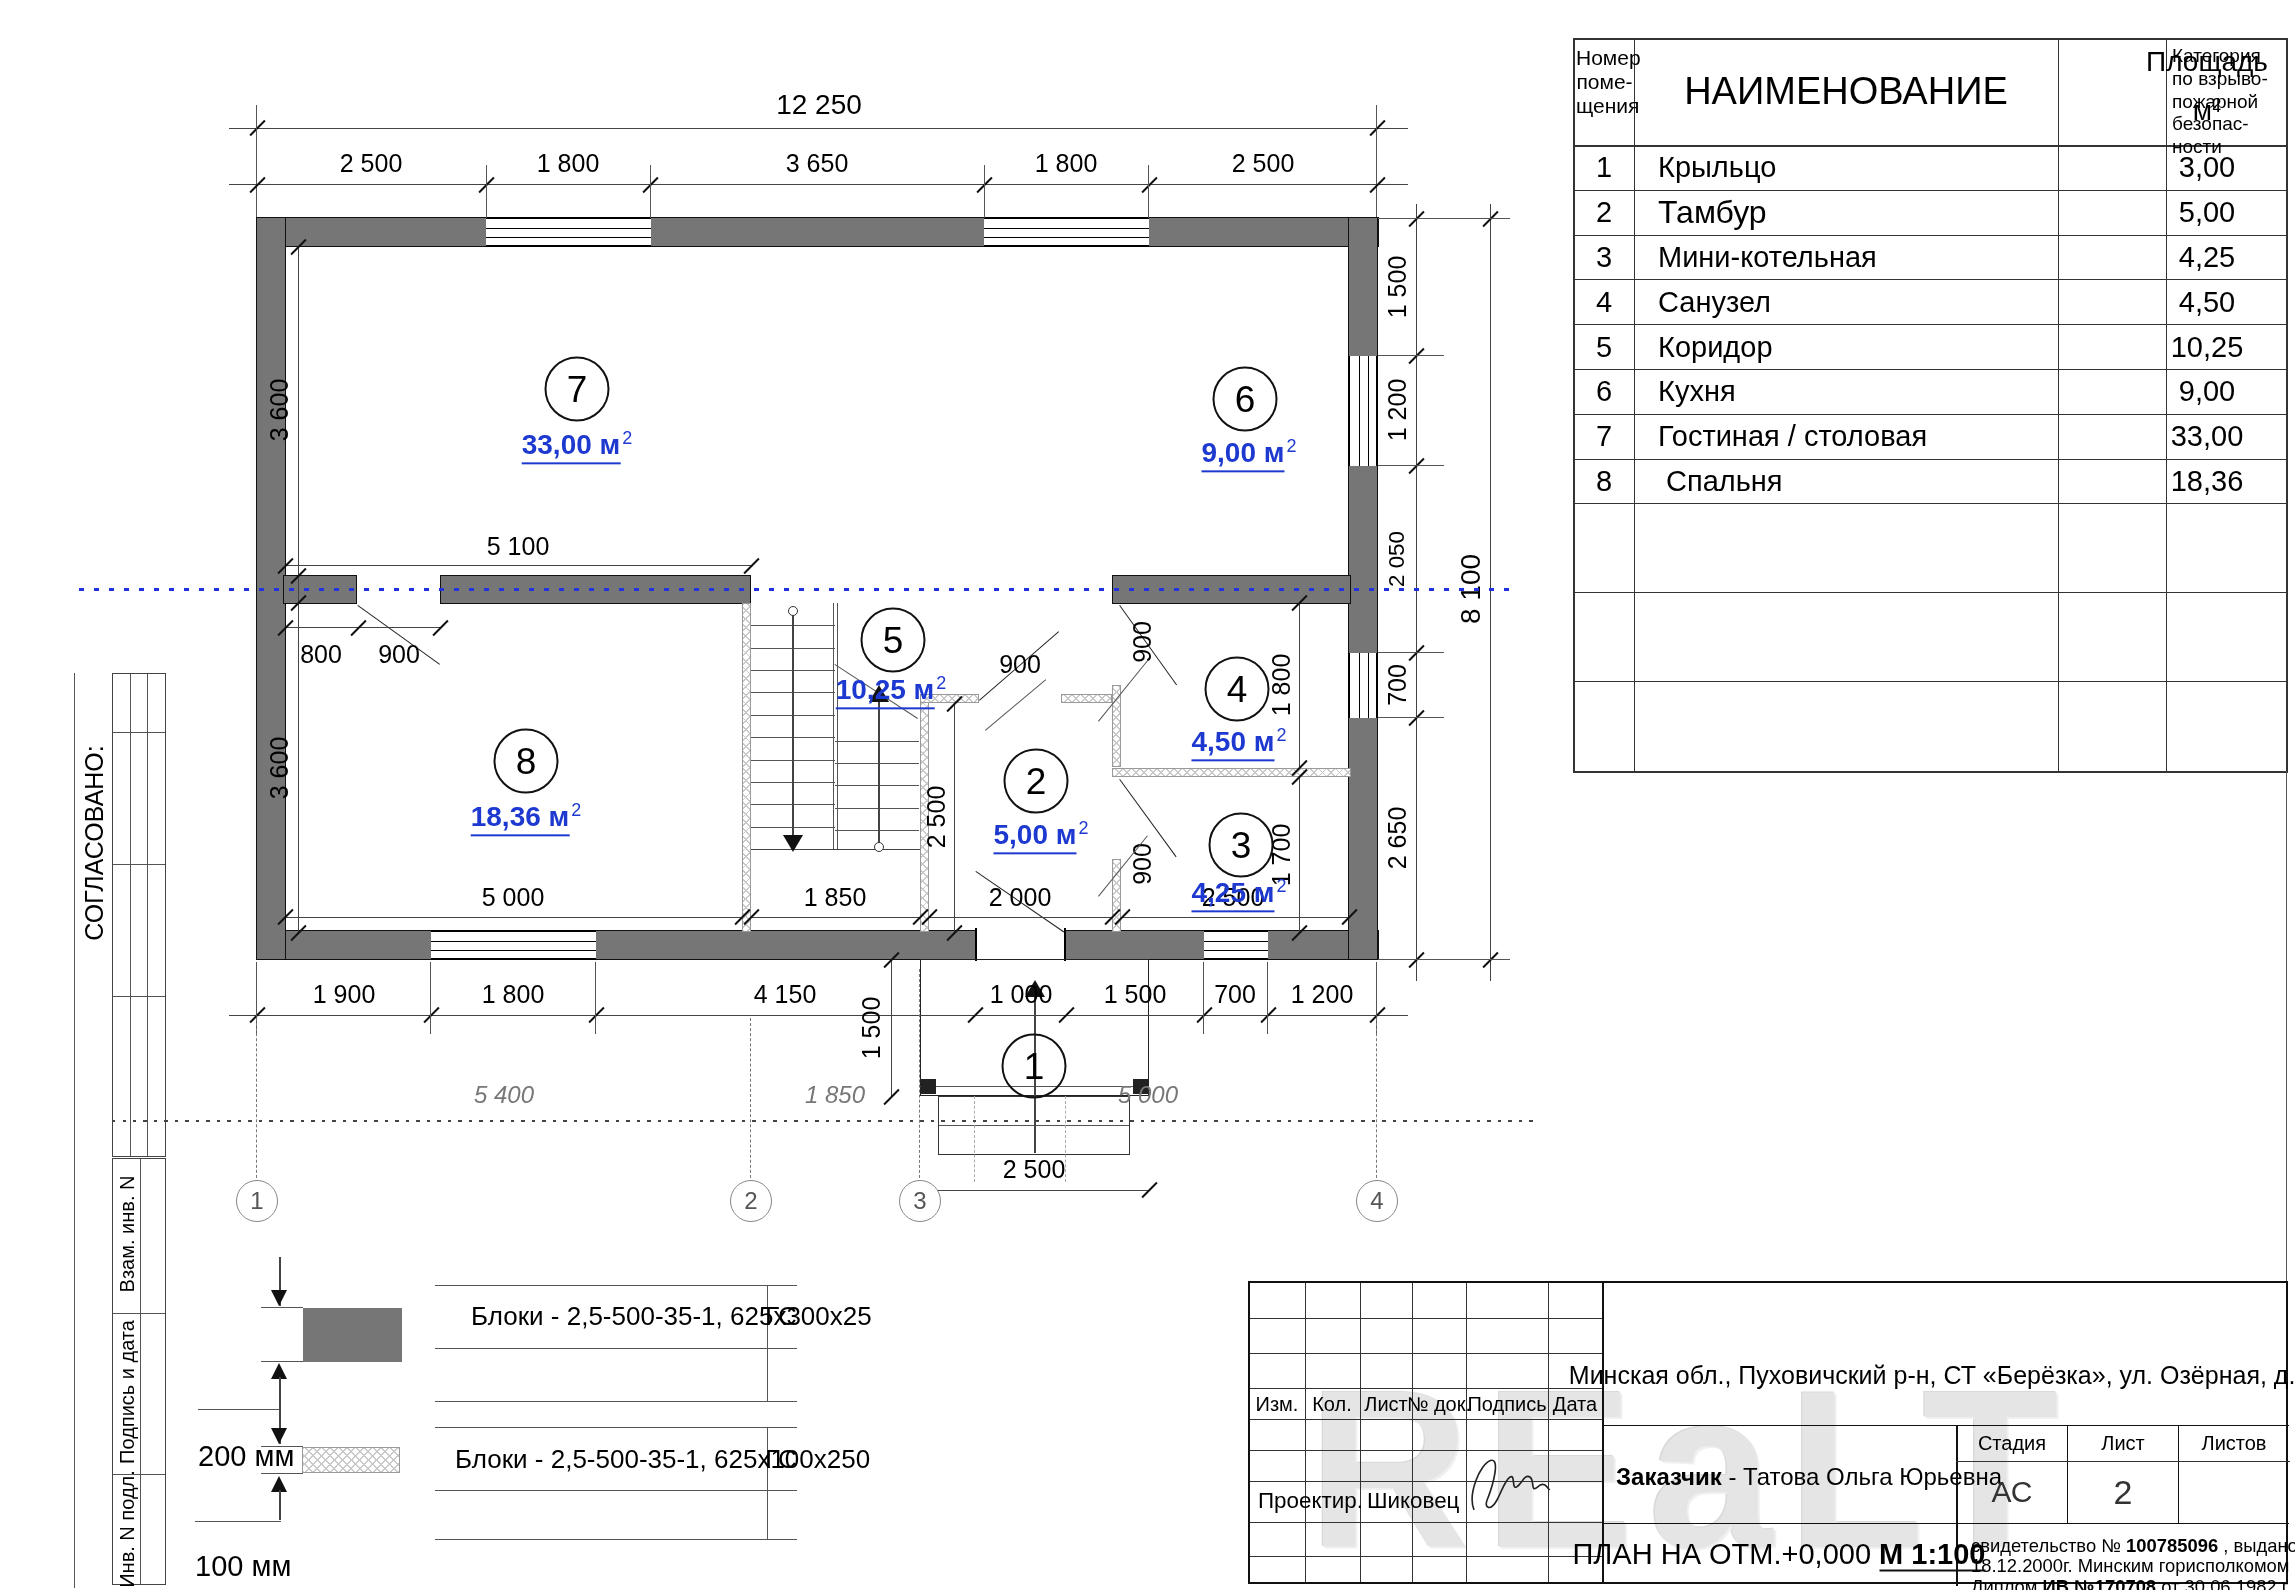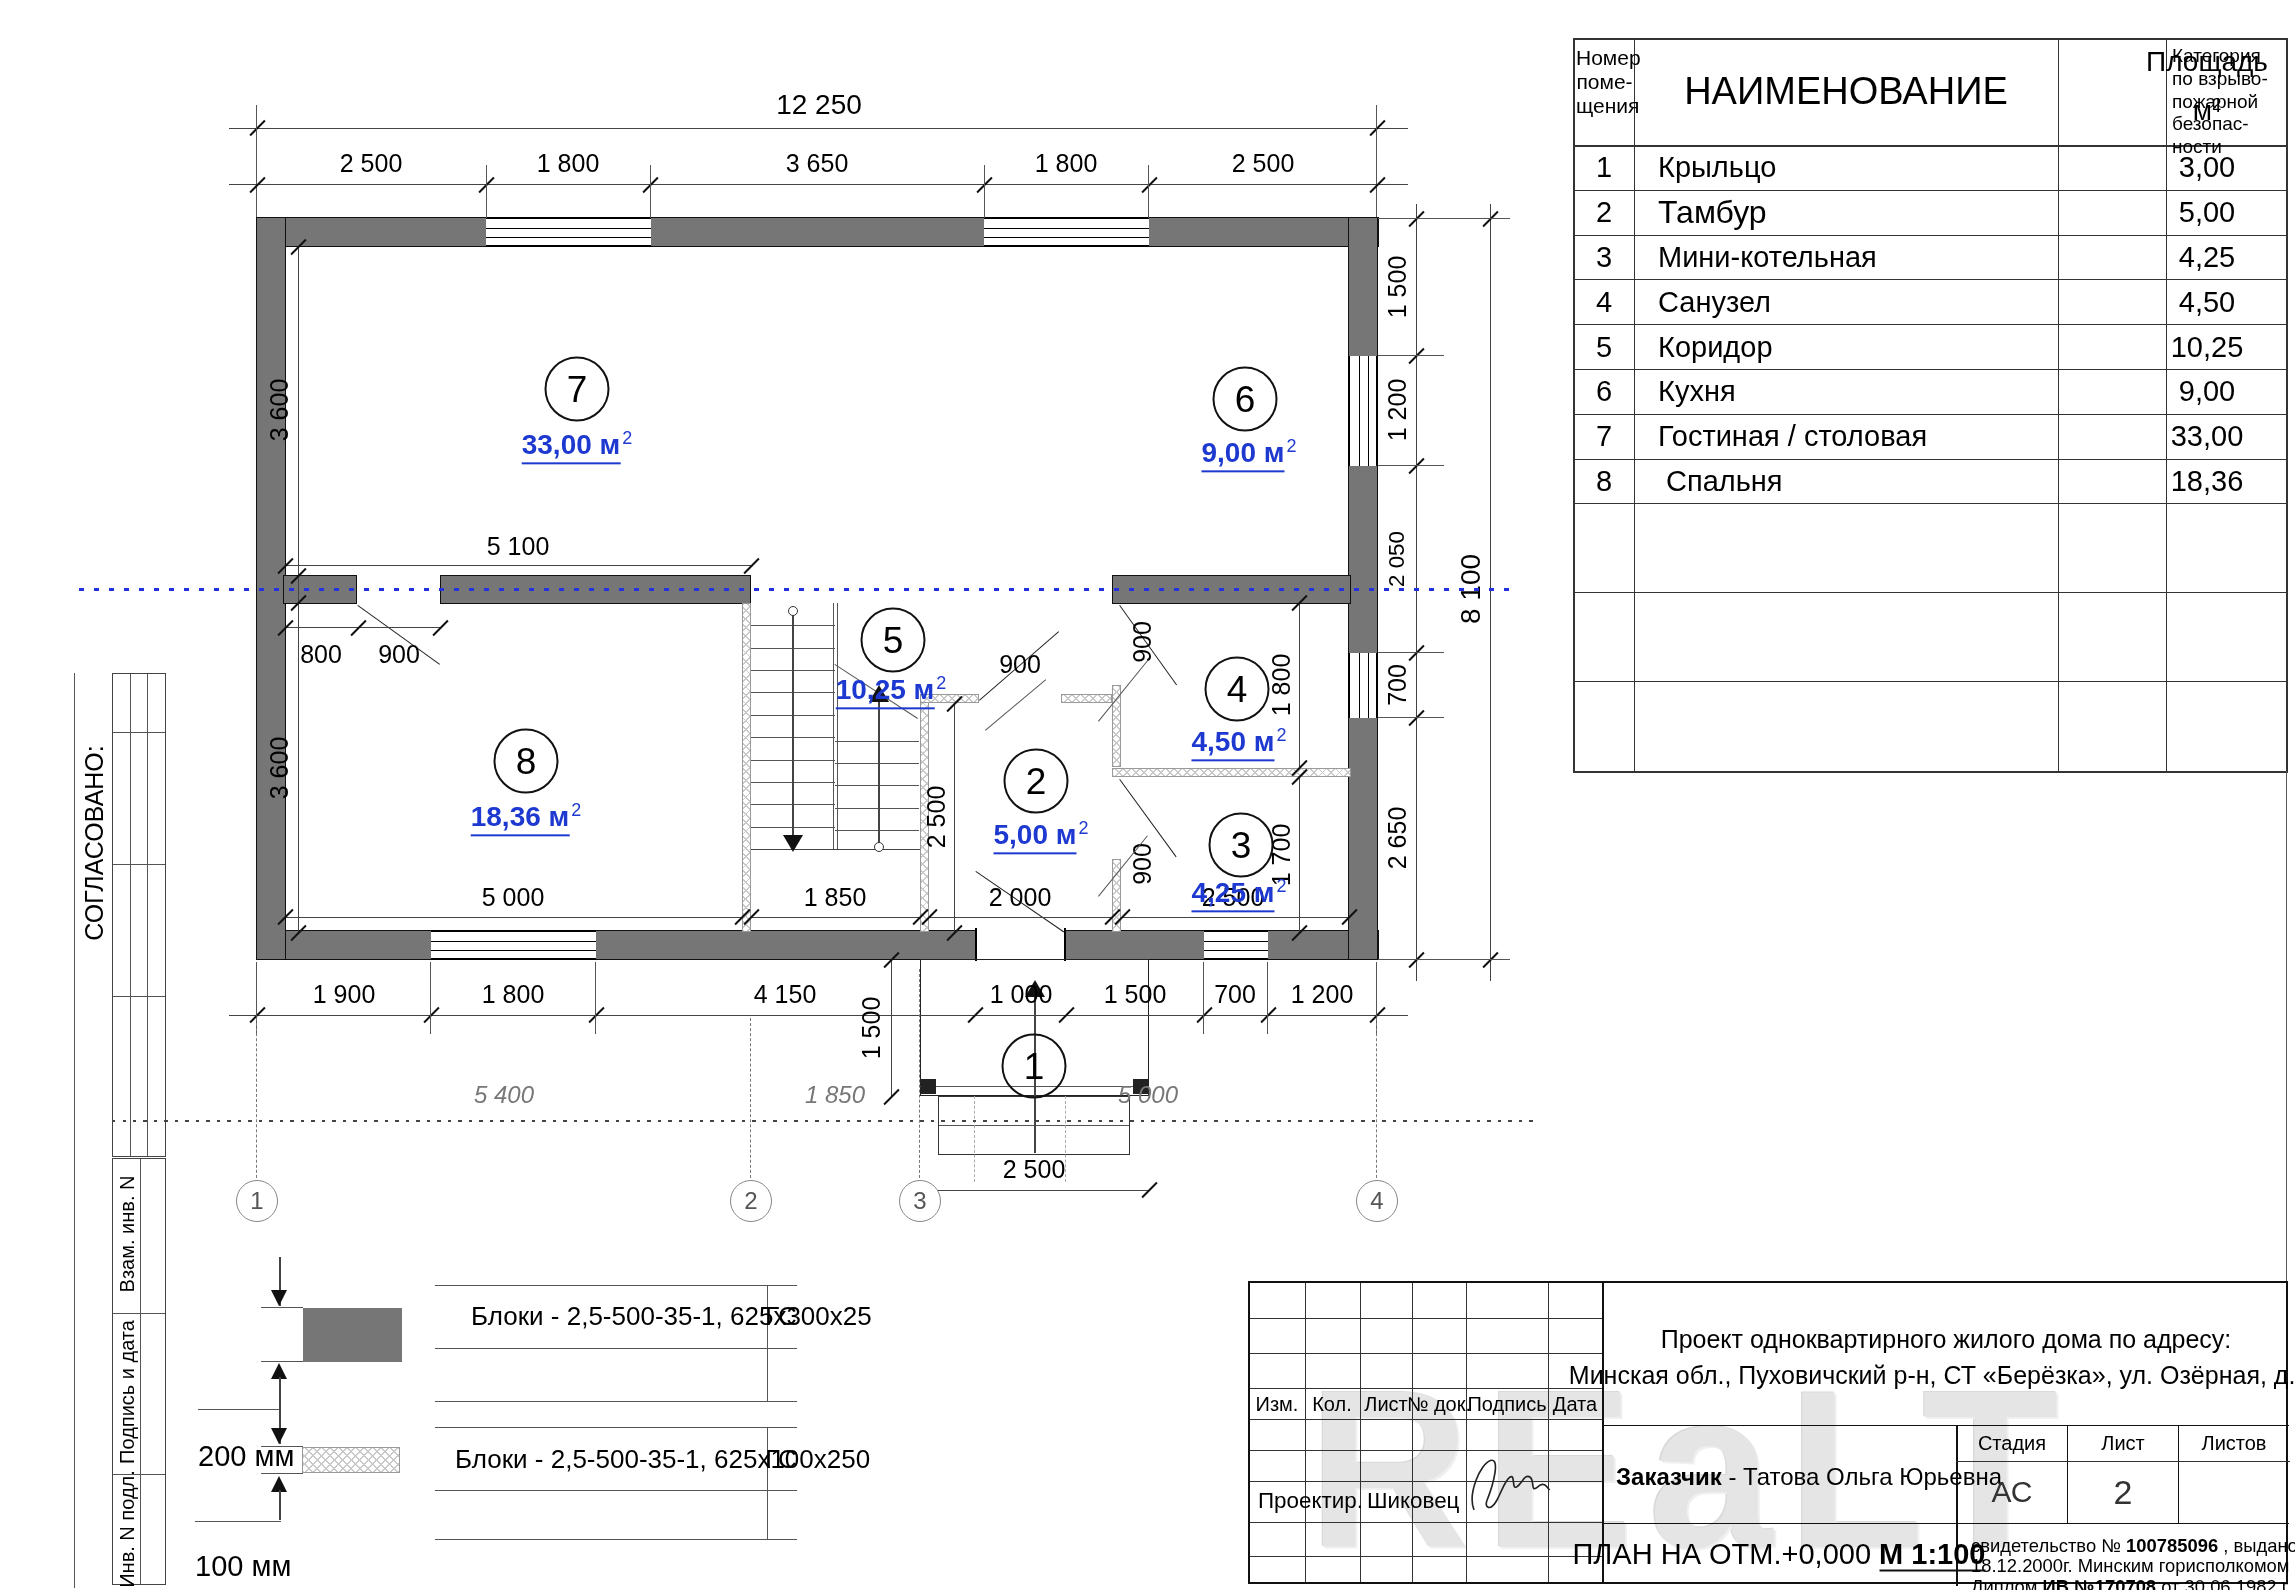--- a/index.html
+++ b/index.html
@@ -446,21 +446,20 @@
     </svg>
 
     <div class="abs" style="left:352px;top:142px;width:687px;height:1.3px;background:#111;"></div>
     <div class="abs" style="left:352px;top:240px;width:687px;height:1.3px;background:#111;"></div>
     <div class="abs" style="left:706px;top:142px;width:2px;height:161px;background:#111;"></div>
     <div class="abs" style="left:817px;top:142px;width:1.3px;height:99px;background:#111;"></div>
     <div class="abs" style="left:928px;top:142px;width:1.3px;height:99px;background:#111;"></div>
     <div class="abs" style="left:352px;top:178px;width:353px;height:0px;"></div>
     <div class="abs" style="left:706px;top:178px;width:334px;height:1.3px;background:#333;"></div>
 
-    <div class="tb-txt" style="left:696px;top:56px;font-size:25px;transform:translate(-50%,-50%);">Проект одноквартирного жилого дома по адресу:</div>
     <div class="tb-txt" style="left:696px;top:92px;font-size:25px;transform:translate(-50%,-50%);">Минская обл., Пуховичский р-н, СТ «Берёзка», ул. Озёрная, д.84</div>
 
     <div class="tb-txt" style="left:366px;top:194px;font-size:24px;transform:translateY(-50%);"><b>Заказчик</b><span> - Татова Ольга Юрьевна</span></div>
 
     <div class="tt" style="left:762px;top:160px;">Стадия</div>
     <div class="tt" style="left:873px;top:160px;">Лист</div>
     <div class="tt" style="left:984px;top:160px;">Листов</div>
     <div class="tb-txt" style="left:762px;top:209px;font-size:30px;transform:translate(-50%,-50%);color:#333;">АС</div>
     <div class="tb-txt" style="left:873px;top:209px;font-size:34px;transform:translate(-50%,-50%);color:#333;">2</div>
 

